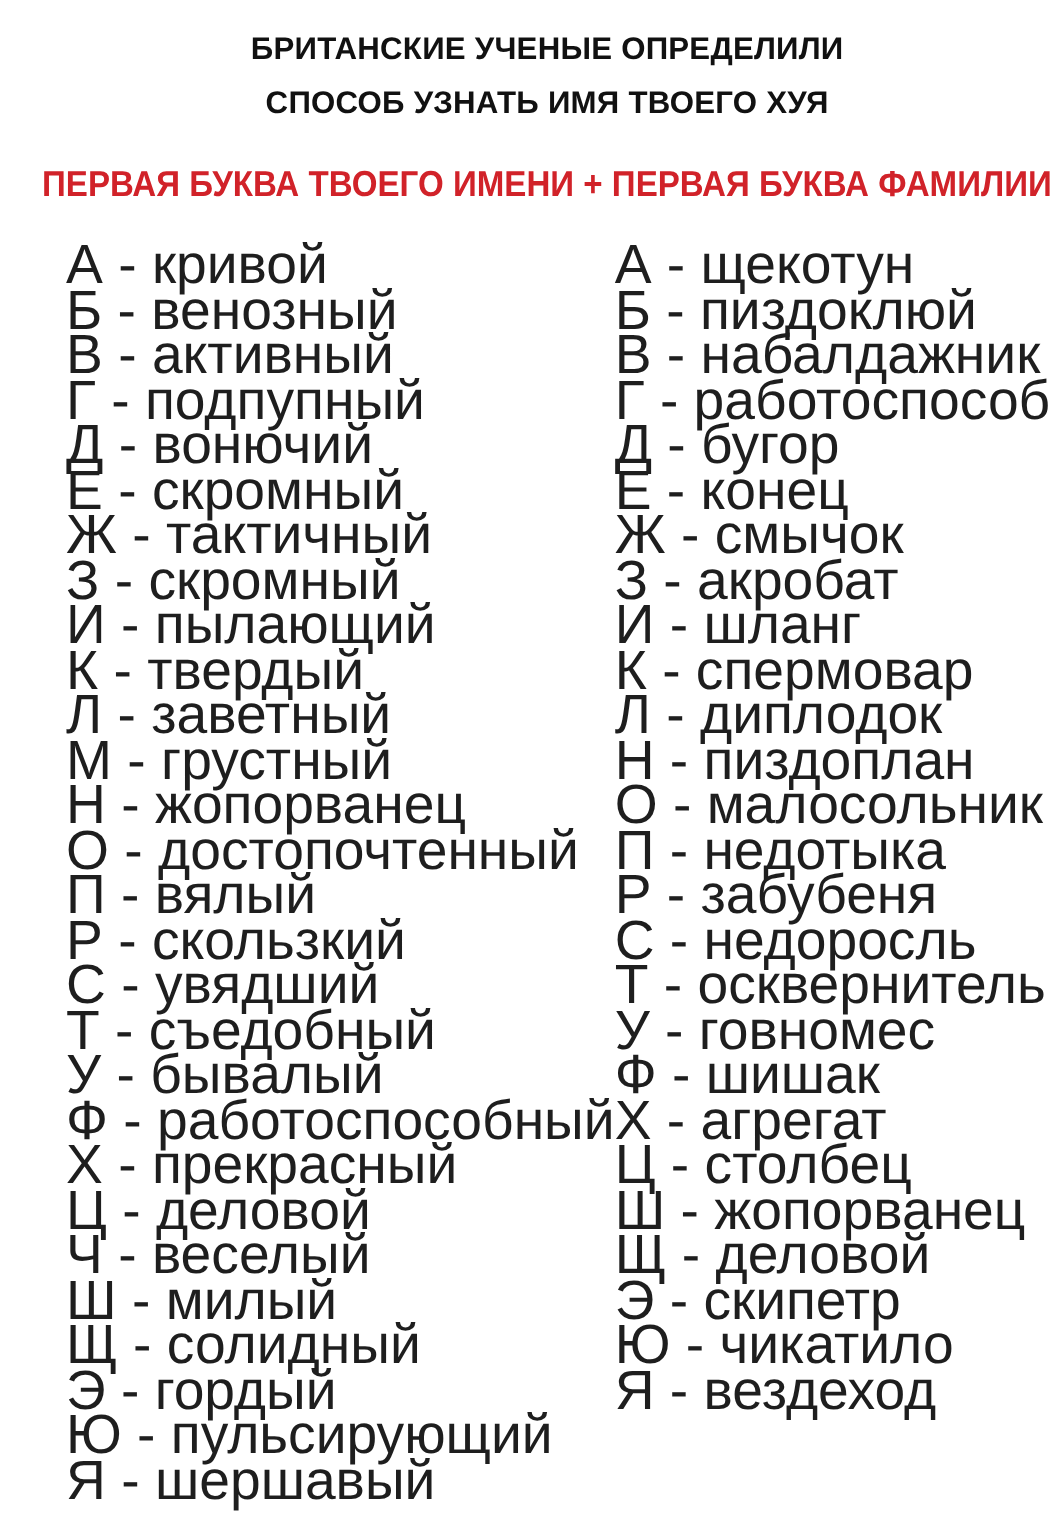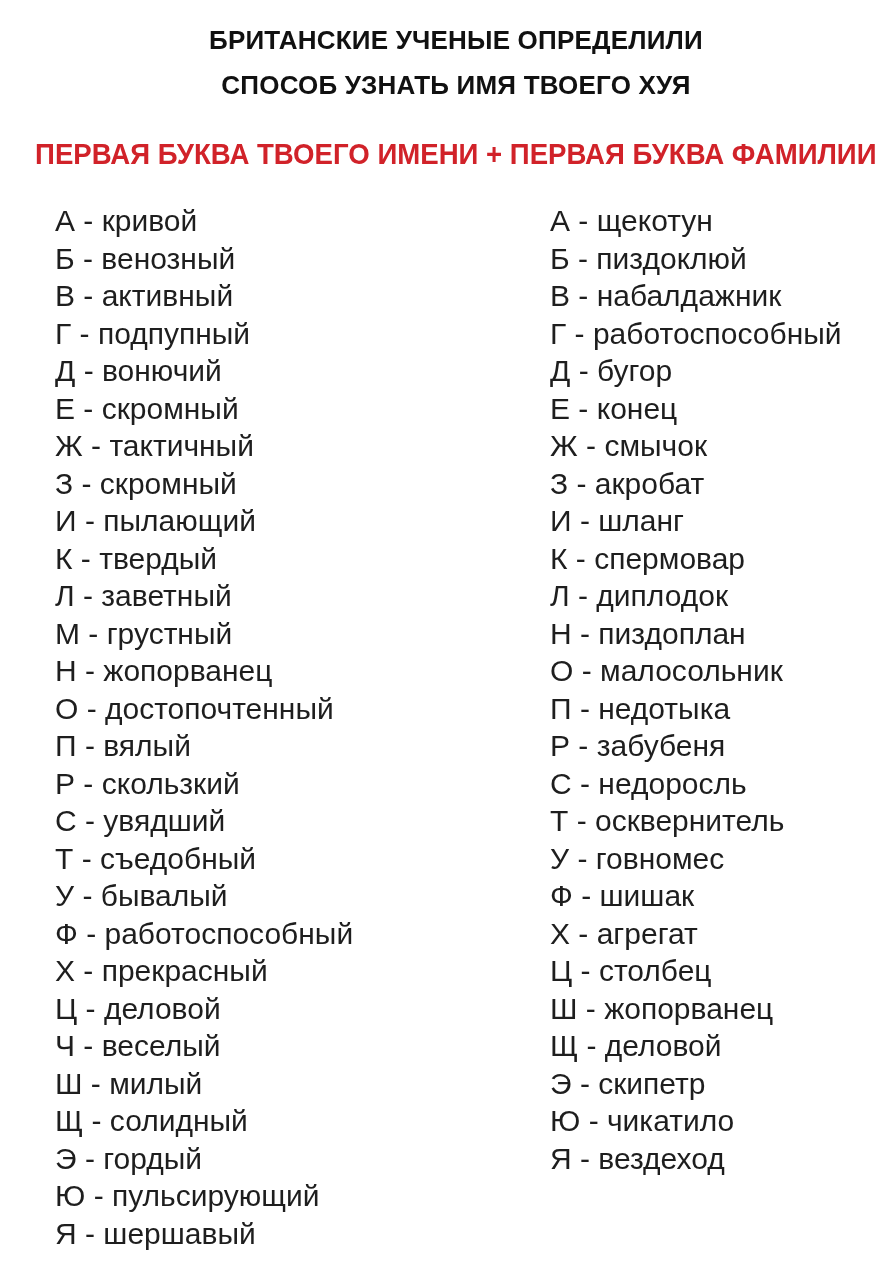--- a/index.html
+++ b/index.html
@@ -40,21 +40,21 @@
     line-height: 40px;
     color: var(--subtitle-color);
     white-space: nowrap;
     transform: scaleX(0.92);
     transform-origin: 50% 50%;
   }
   .lists {
     display: flex;
     margin-top: 28px;
     color: var(--list-color);
-    font-size: 30px;
+    font-size: 46px;
     line-height: 37.5px;
   }
   .col { white-space: nowrap; }
   .col.left {
     width: 550px;
     padding-left: 55px;
   }
   .col.right {
     flex: 1;
   }

